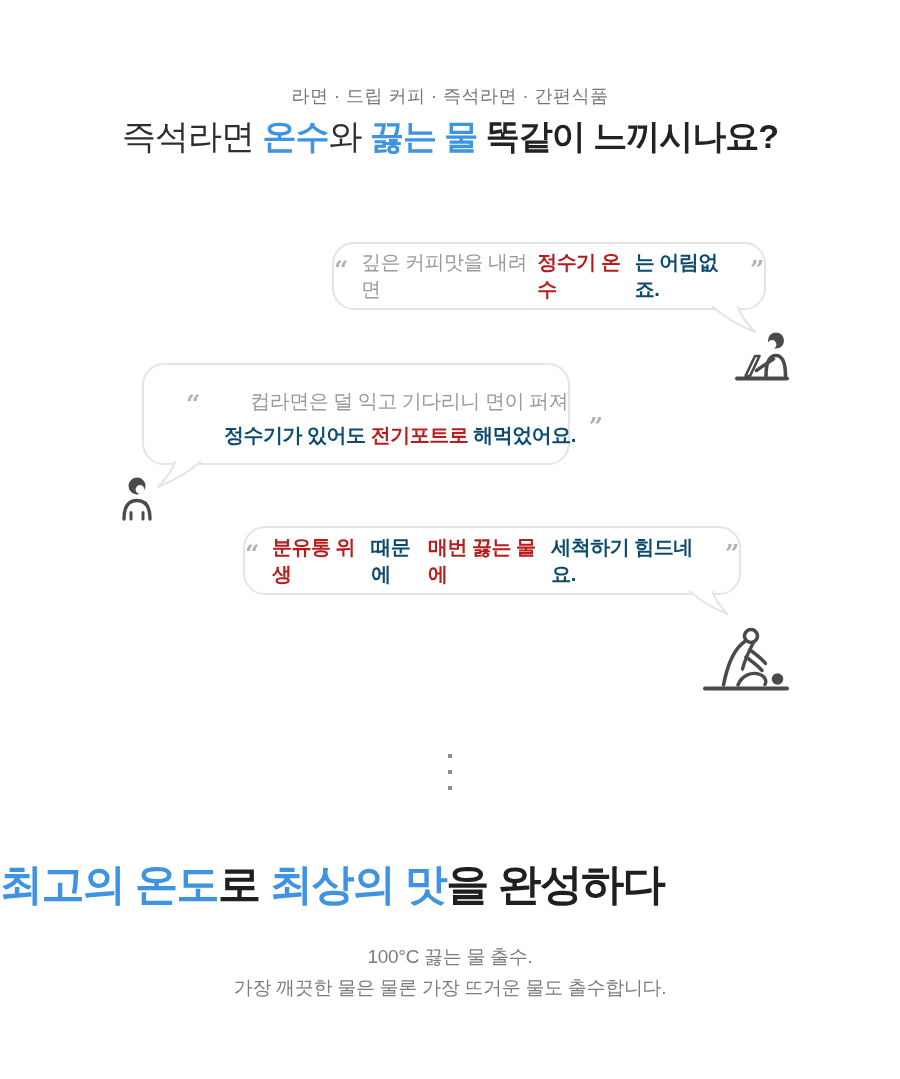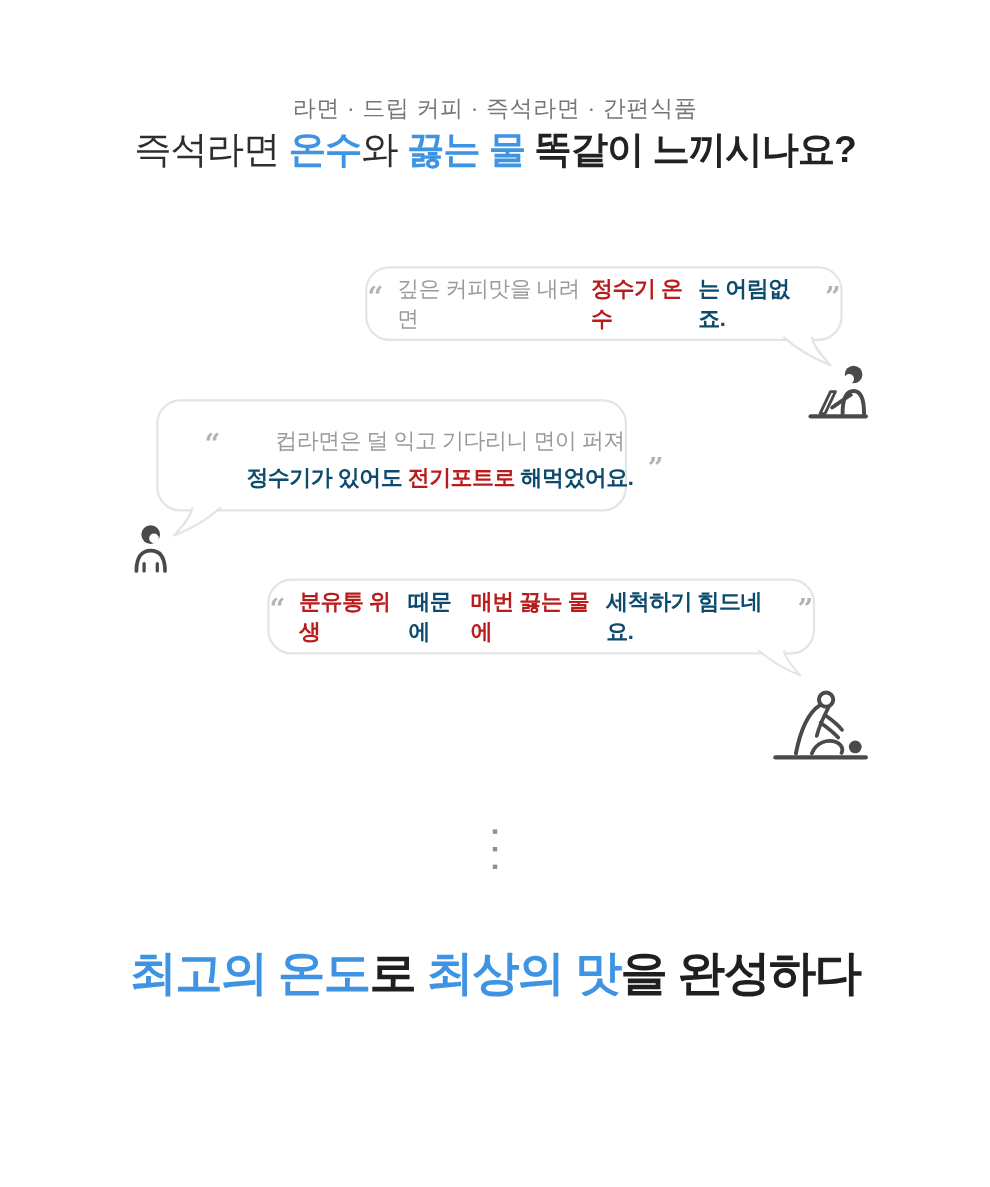--- a/index.html
+++ b/index.html
@@ -3,21 +3,21 @@
 <meta charset="utf-8">
 <style>
   html,body{margin:0;padding:0;background:#fff;}
   .page{
     position:relative;width:900px;height:1079px;margin:0 auto;background:#ffffff;
     font-family:"Liberation Sans","DejaVu Sans",sans-serif;overflow:hidden;
   }
   
   .category{
     position:absolute;top:84px;left:0;width:100%;text-align:center;
-    font-size:21px;color:#767676;letter-spacing:.5px;
+    font-size:18px;color:#767676;letter-spacing:.5px;
   }
   .main-title{
     position:absolute;top:114px;left:0;width:100%;margin:0;text-align:center;
     font-size:34px;line-height:1.3;font-weight:400;color:#2e2e2e;letter-spacing:-1px;
   }
   .main-title .t-bold{font-weight:700;color:#222;}
   .main-title .t-blue{font-weight:700;color:#3e94e2;}
   
   .bubble{
     position:absolute;background:#fff;border:2px solid #e4e4e4;border-radius:22px;
@@ -45,21 +45,21 @@
   
   .icn{position:absolute;}
   .icn-laptop{left:732px;top:326px;width:60px;height:56px;}
   .icn-woman{left:119px;top:475px;width:36px;height:46px;}
   .icn-parent{left:702px;top:626px;width:88px;height:66px;}
   
   .dots{position:absolute;left:0;top:754px;width:100%;display:flex;flex-direction:column;align-items:center;gap:12px;}
   .dots .dot{width:4px;height:4px;background:#8f8f8f;}
   
   .headline{
-    position:absolute;top:856px;left:0;width:100%;margin:0;text-align:center;
+    position:absolute;top:856px;left:0;width:100%;margin:0;text-align:left;
     font-size:43px;font-weight:700;letter-spacing:-1.5px;color:#1f1f1f;
   }
   .headline .h-blue{color:#3e94e2;}
   .outro{
     position:absolute;top:941px;left:0;width:100%;margin:0;text-align:center;
     font-size:19px;line-height:31px;color:#7d7d7d;letter-spacing:-.3px;
   }
   .outro span{display:block;}
 </style>
 </head>
@@ -134,14 +134,18 @@
   </svg>
 
   <div class="dots">
     <div class="dot"></div>
     <div class="dot"></div>
     <div class="dot"></div>
   </div>
 
   <h2 class="headline"><span class="h-blue">최고의 온도</span><span>로 </span><span class="h-blue">최상의 맛</span><span>을 완성하다</span></h2>
 
+  <p class="outro">
+    <span>100°C 끓는 물 출수.</span>
+    <span>가장 깨끗한 물은 물론 가장 뜨거운 물도 출수합니다.</span>
+  </p>
 
 </div>
 
 </body></html>

